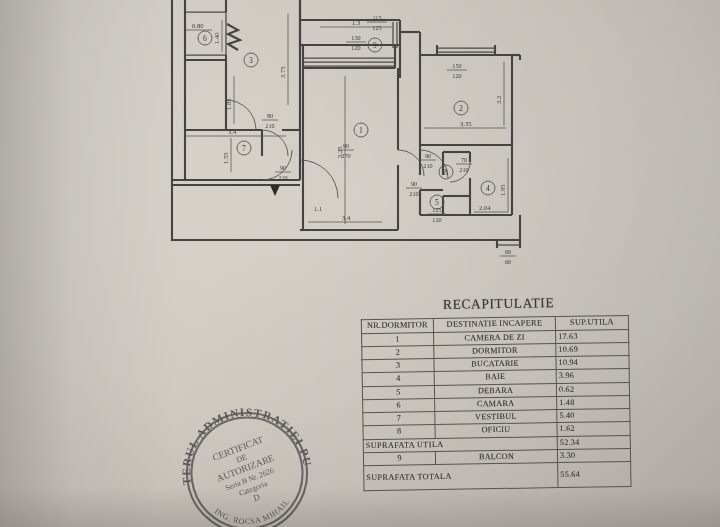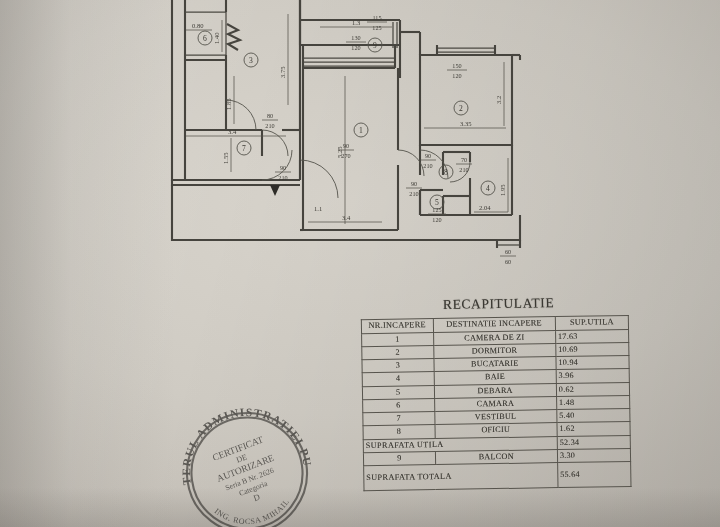--- a/index.html
+++ b/index.html
@@ -312,21 +312,21 @@
 
   </g>
 </svg>
 </div>
 
 <div id="recap">
   <div id="recap-title">RECAPITULATIE</div>
   <table class="recap">
     <thead>
       <tr>
-        <th class="c-nr">NR.INCAPERE</th>
+        <th class="c-nr">NR.DORMITOR</th>
         <th class="c-dest">DESTINATIE  INCAPERE</th>
         <th class="c-sup">SUP.UTILA</th>
       </tr>
     </thead>
     <tbody id="recap-body">
         <tr>
           <td class="c-nr">1</td>
           <td class="c-dest">CAMERA DE ZI</td>
           <td class="c-sup sup-val">17.63</td>
         </tr>

